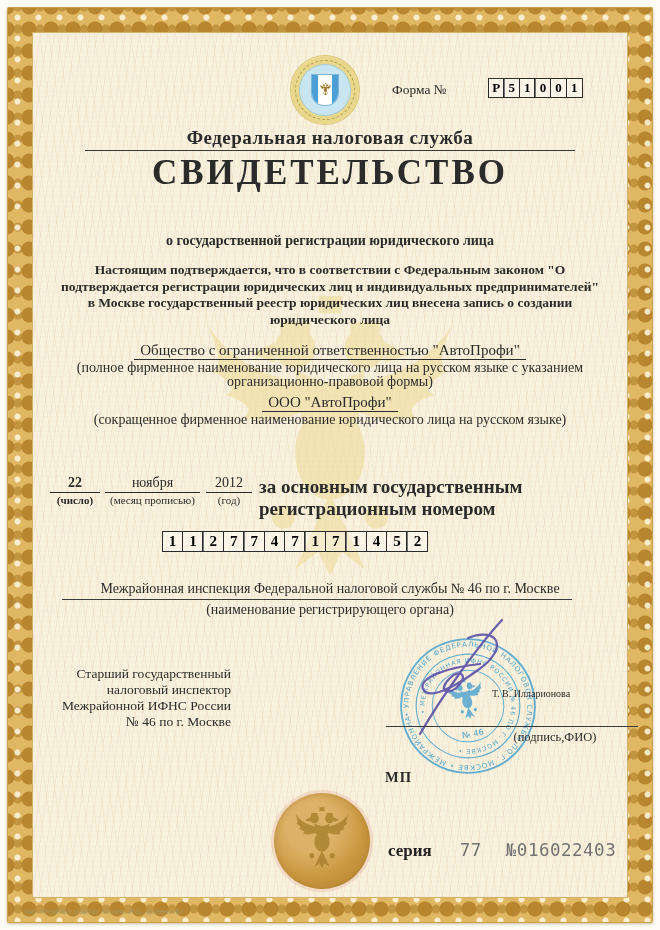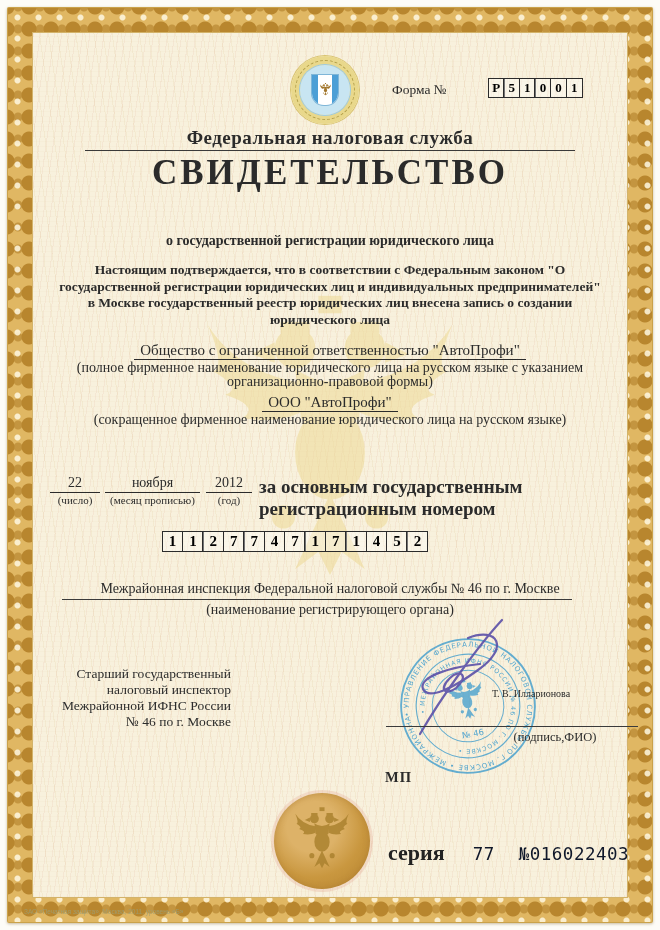--- a/index.html
+++ b/index.html
@@ -77,22 +77,22 @@
   .sig-svg { position:absolute; left:380px; top:600px; width:200px; height:160px; }
 
   
   .gold-seal { position:absolute; left:274px; top:793px; width:96px; height:96px; border-radius:50%;
     background:radial-gradient(circle at 40% 35%, #ddb268 0 30%, #c9973f 60%, #b5832f 100%);
     box-shadow:0 0 0 3px rgba(228,168,150,.30), 0 0 6px rgba(150,100,40,.35) inset;
     display:flex; align-items:center; justify-content:center; }
   .gold-seal svg { width:64px; height:70px; fill:#a87f2c; opacity:.8; }
 
   .series-row { position:absolute; left:388px; top:840px; display:flex; align-items:baseline; }
-  .series-label { font-weight:bold; font-size:22px; color:#222; }
-  .series-num { font-family:"DejaVu Sans Mono", monospace; font-size:17.5px; color:#0f172a; letter-spacing:.5px; }
+  .series-label { font-weight:bold; font-size:17px; color:#222; }
+  .series-num { font-family:"DejaVu Sans Mono", monospace; font-size:17.5px; color:#737373; letter-spacing:.5px; }
 
   .imprint { position:absolute; left:24px; top:908px; font-family:"Liberation Sans", sans-serif;
     font-size:6.5px; color:#9aa07a; opacity:.8; }
 </style>
 </head>
 <body>
 
 <div class="page">
   <div class="border-band"></div>
   <div class="paper"></div>
@@ -149,36 +149,36 @@
     <span class="cell">1</span>
   </div>
 
   <div class="abs center-line serif txt" style="top:127px; font-size:19px; font-weight:bold; letter-spacing:.5px;">Федеральная налоговая служба</div>
   <div class="abs hrule" style="left:85px; top:150px; width:490px;"></div>
   <div class="abs center-line serif txt" style="top:153px; font-size:35px; font-weight:bold; letter-spacing:3px;">СВИДЕТЕЛЬСТВО</div>
   <div class="abs center-line serif txt" style="top:233px; font-size:14px; font-weight:bold;">о государственной регистрации юридического лица</div>
 
   <div class="abs center-line serif txt" style="top:262px; font-size:13.5px; font-weight:bold; line-height:16.5px;">
     <div>Настоящим подтверждается, что в соответствии с Федеральным законом "О</div>
-    <div>государственной регистрации юридических лиц и индивидуальных предпринимателей"</div>
+    <div>подтверждается регистрации юридических лиц и индивидуальных предпринимателей"</div>
     <div>в Москве государственный реестр юридических лиц внесена запись о создании</div>
     <div>юридического лица</div>
   </div>
 
   <div class="abs center-line serif txt" style="top:342px; font-size:15px;">
     <span style="border-bottom:1.2px solid #2b2b2b; padding:0 6px 1px;">Общество с ограниченной ответственностью "АвтоПрофи"</span>
   </div>
   <div class="abs caption" style="left:50px; top:361px; width:560px; text-align:center; line-height:13.5px;">(полное фирменное наименование юридического лица на русском языке с указанием организационно-правовой формы)</div>
 
   <div class="abs center-line serif txt" style="top:394px; font-size:15px;">
     <span style="border-bottom:1.2px solid #2b2b2b; padding:0 6px 1px;">ООО "АвтоПрофи"</span>
   </div>
   <div class="abs caption center-line" style="top:412px;">(сокращенное фирменное наименование юридического лица  на русском языке)</div>
 
-  <div class="abs field serif txt" style="left:50px; top:475px; width:50px;">
+  <div class="abs field serif txt" style="left:50px; top:475px; width:50px;font-weight:bold;">
     <span class="val">22</span>
     <span class="cap">(число)</span>
   </div>
   <div class="abs field serif txt" style="left:105px; top:475px; width:95px;">
     <span class="val">ноября</span>
     <span class="cap">(месяц прописью)</span>
   </div>
   <div class="abs field serif txt" style="left:206px; top:475px; width:46px;">
     <span class="val">2012</span>
     <span class="cap">(год)</span>

